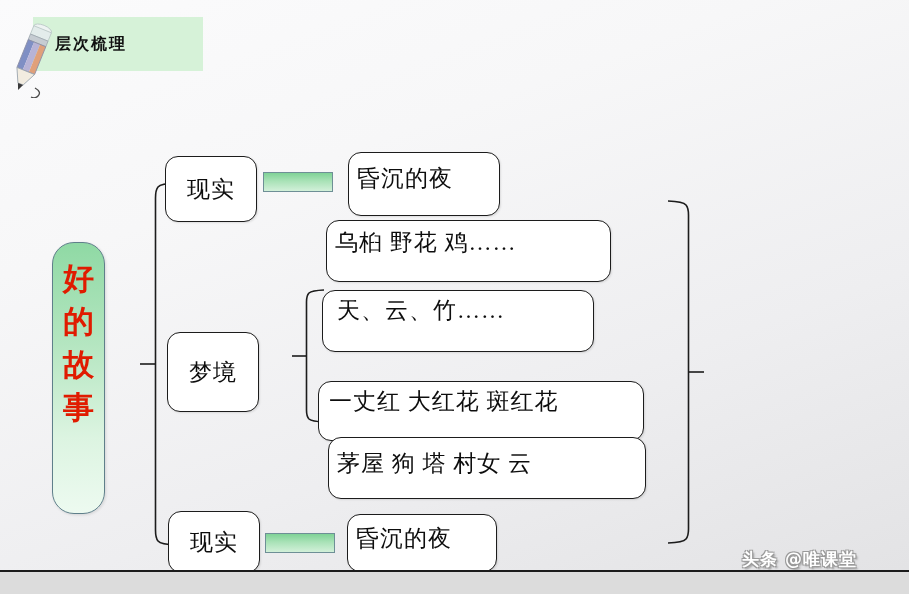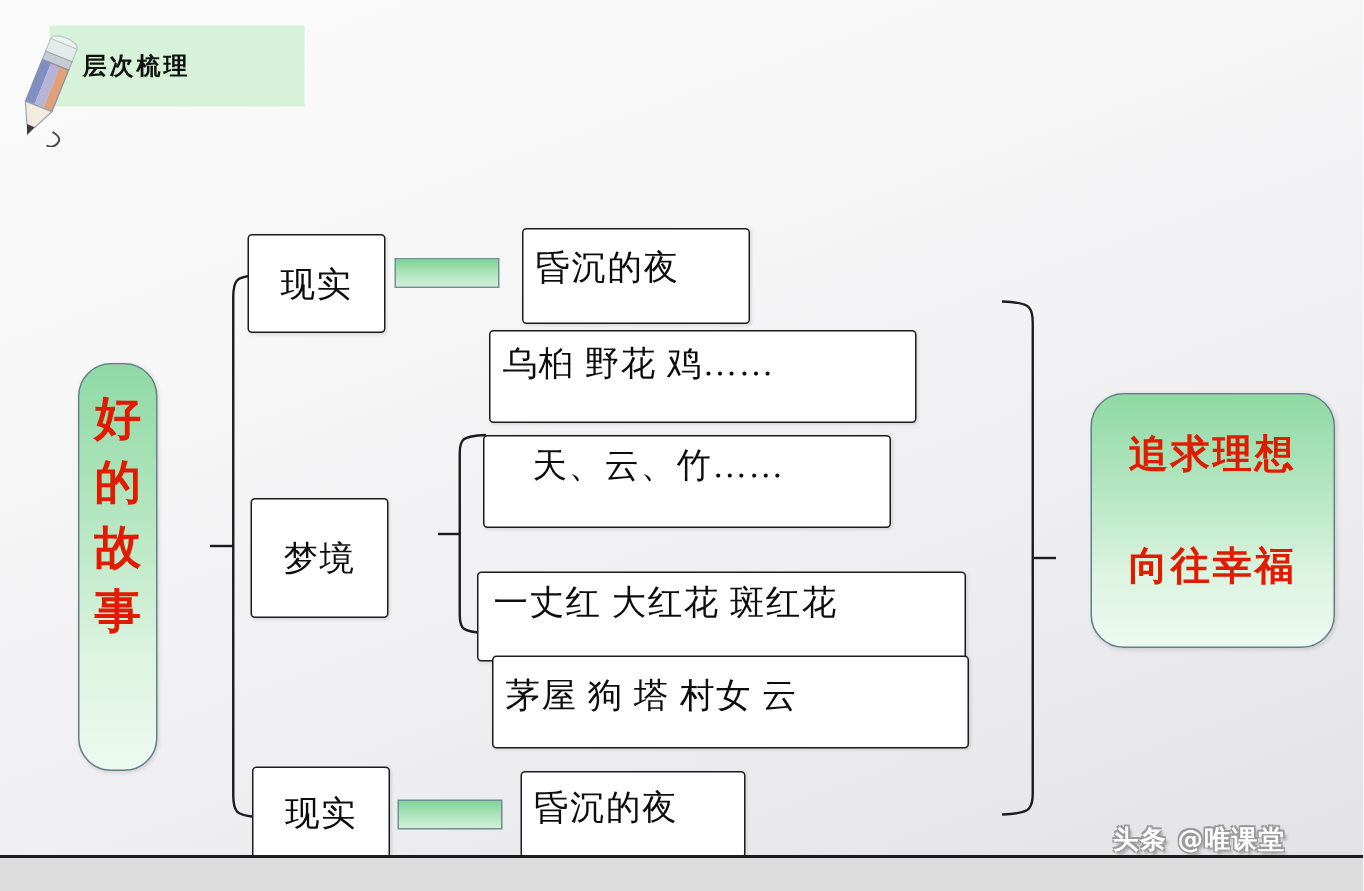--- a/index.html
+++ b/index.html
@@ -62,21 +62,21 @@
     width: 58px;
     height: 80px;
   }
 
   
   .node {
     position: absolute;
     box-sizing: border-box;
     background: #ffffff;
     border: 1.4px solid #1c1c1c;
-    border-radius: 3px;
+    border-radius: 13px;
     display: flex;
     align-items: center;
     color: #0d0d0d;
     font-family: "Liberation Serif", "DejaVu Serif", serif;
     font-size: 23px;
     letter-spacing: 1px;
     box-shadow: 1px 1px 2px rgba(0,0,0,0.10);
   }
   .node.center { justify-content: center; }
   .node.lead { padding-left: 8px; }
@@ -210,44 +210,40 @@
   </svg>
 
   <div class="node lead" style="left:348px; top:152px; width:152px; height:64px; align-items:flex-start; padding-top:10px;">
     <span>昏沉的夜</span>
   </div>
 
   <div class="node lead" style="left:326px; top:220px; width:285px; height:62px; align-items:flex-start; padding-top:6px;">
     <span>乌桕  野花  鸡……</span>
   </div>
 
-  <div class="node lead" style="left:322px; top:290px; width:272px; height:62px; align-items:flex-start; padding-top:4px; padding-left:32px;">
+  <div class="node lead" style="left:322px; top:290px; width:272px; height:62px; align-items:flex-start; padding-top:4px; padding-left:14px;">
     <span>天、云、竹……</span>
   </div>
 
   <div class="node lead" style="left:318px; top:365px; width:326px; height:60px; align-items:flex-start; padding-top:4px; padding-left:10px;margin-top:16px;">
     <span>一丈红  大红花  斑红花</span>
   </div>
 
   <div class="node lead" style="left:328px; top:437px; width:318px; height:62px; align-items:flex-start; padding-top:10px;">
     <span>茅屋  狗  塔  村女  云</span>
   </div>
 
   <div class="node lead" style="left:347px; top:514px; width:150px; height:58px; align-items:flex-start; padding-top:8px;">
     <span>昏沉的夜</span>
   </div>
 
   <svg class="bracket" style="left:664px; top:196px; width:58px; height:352px;" viewBox="0 0 58 352">
     <path d="M4 5 Q19 5.5 22 9 Q24.5 12 24.5 19 L24.5 333 Q24.5 340 22 343 Q19 346.5 4 347" fill="none" stroke="#1c1c1c" stroke-width="1.6"></path>
     <path d="M24.5 176 L40 176" fill="none" stroke="#1c1c1c" stroke-width="1.6"></path>
   </svg>
 
-  <div class="greenbox" id="right-result-box">
-    <div class="line1">追求理想</div>
-    <div class="line2">向往幸福</div>
-  </div>
 
   <div id="watermark">头条 @唯课堂</div>
 
   <div id="bottom-rule"></div>
   <div id="bottom-band"></div>
 
 </div>
 
 </body></html>

